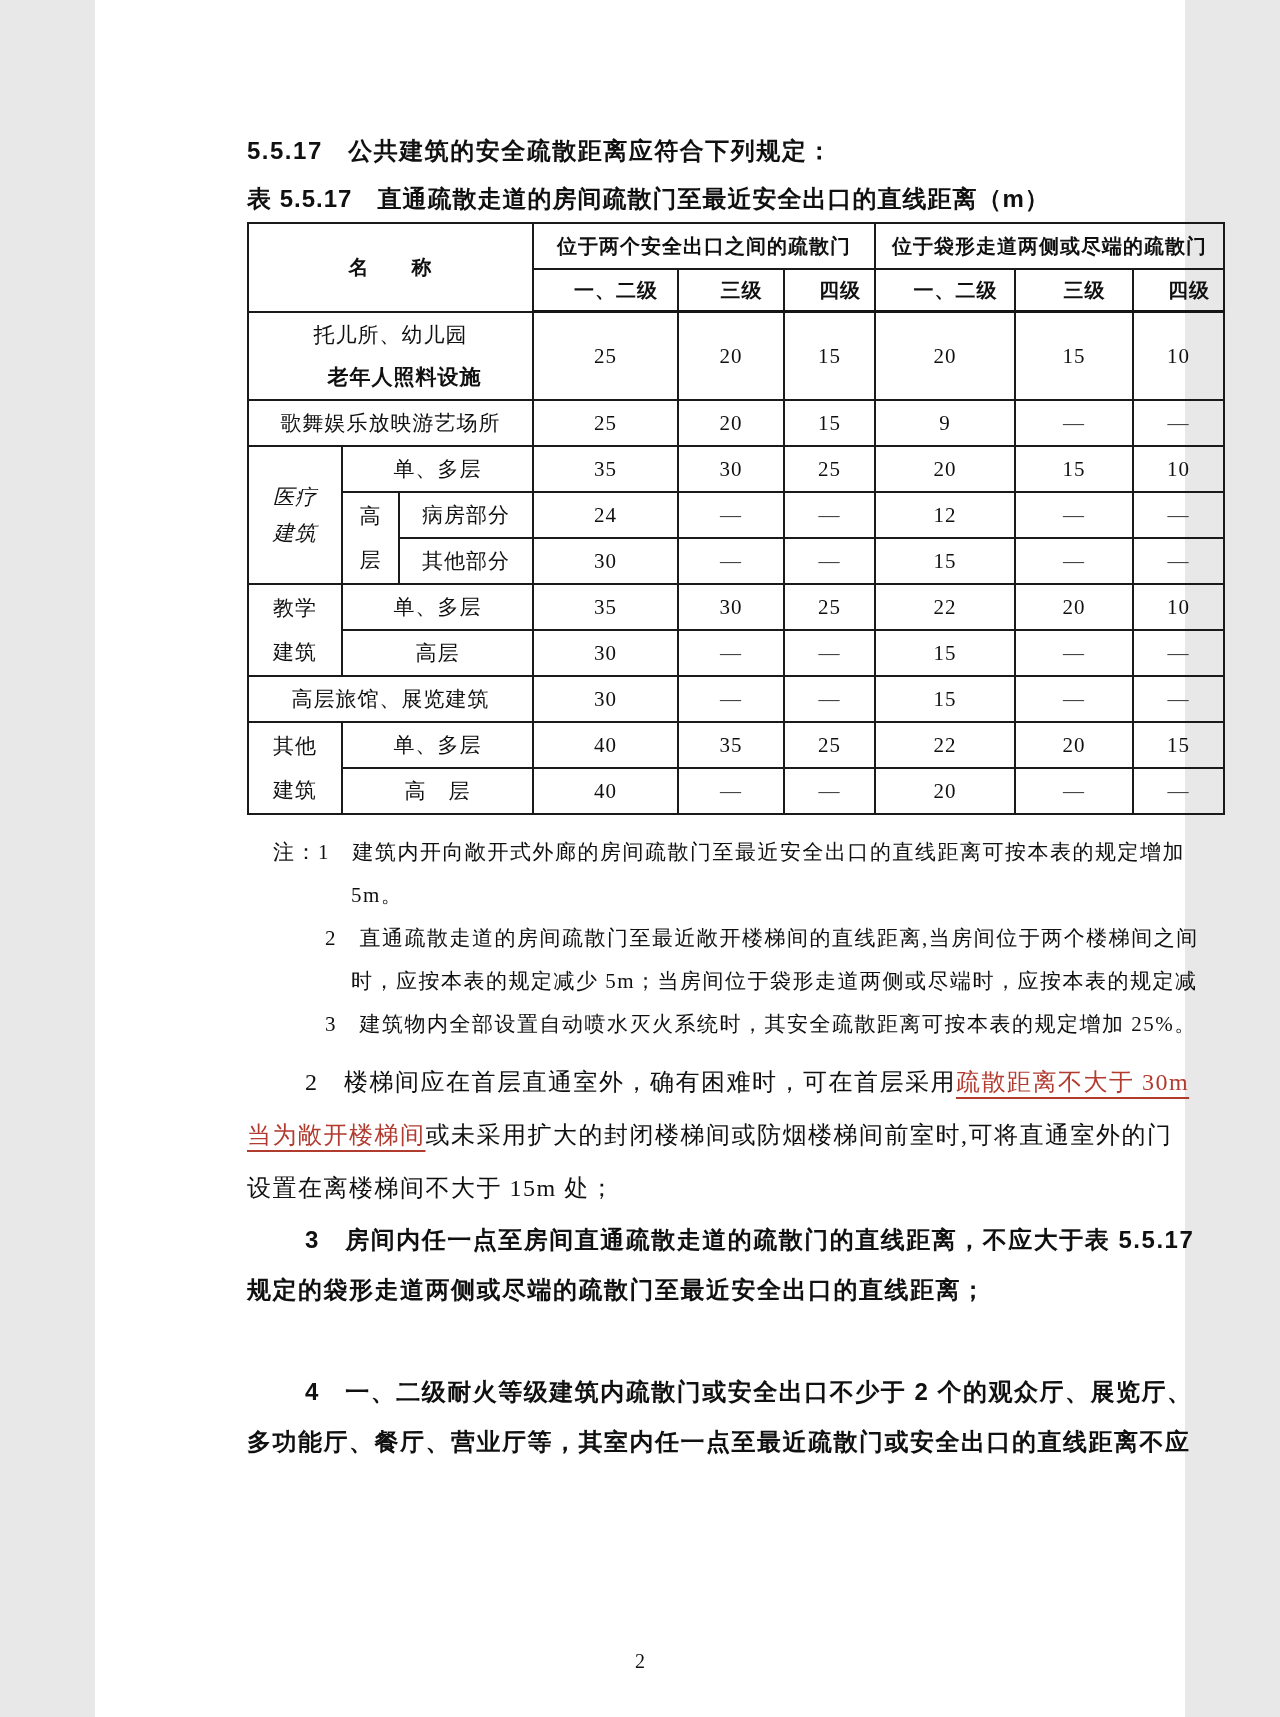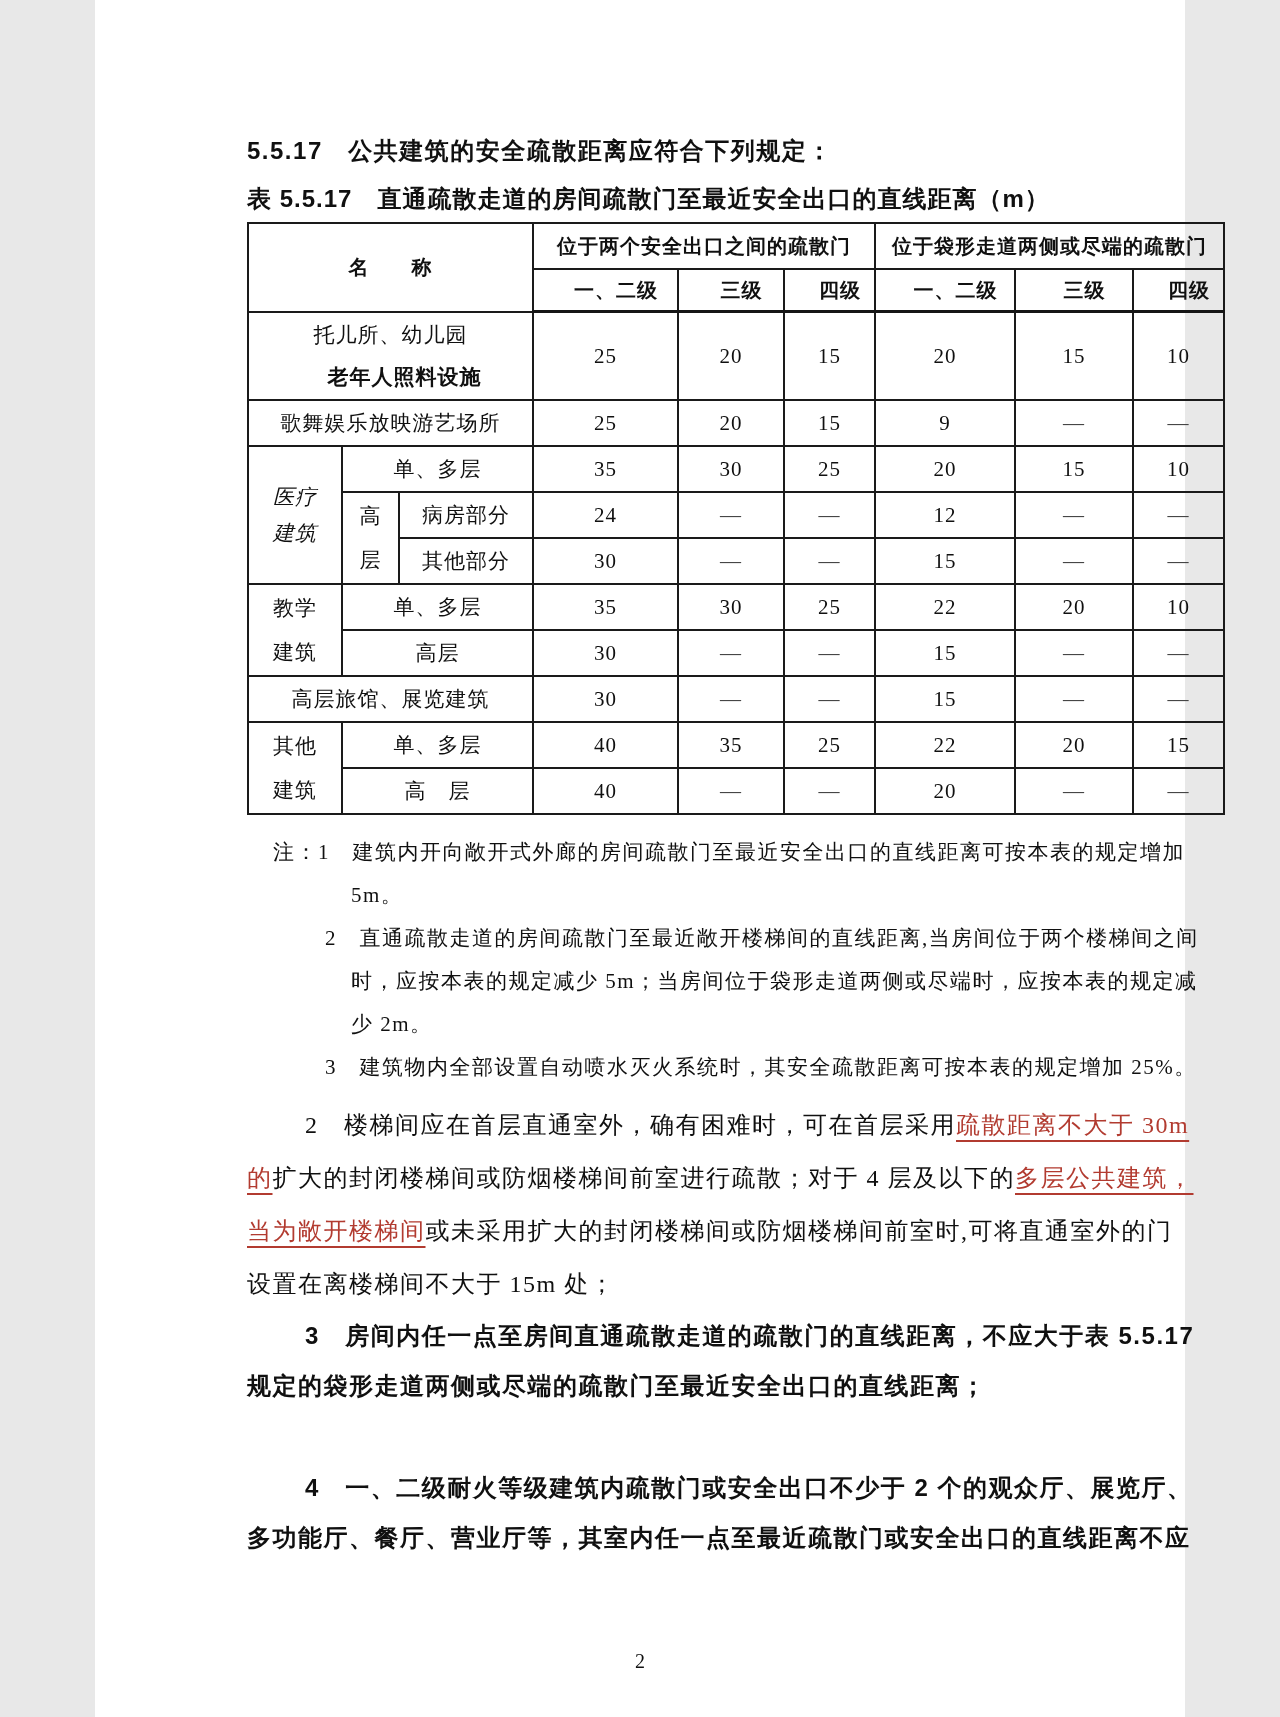--- a/index.html
+++ b/index.html
@@ -191,27 +191,25 @@
           <td class="dash">—</td>
         </tr>
       </tbody>
     </table>
 
     <div class="notes serif">
         <div class="n-first"><span>注：1　建筑内开向敞开式外廊的房间疏散门至最近安全出口的直线距离可按本表的规定增加</span></div>
         <div class="n-cont"><span>5m。</span></div>
         <div class="n-num"><span>2　直通疏散走道的房间疏散门至最近敞开楼梯间的直线距离,当房间位于两个楼梯间之间</span></div>
         <div class="n-cont"><span>时，应按本表的规定减少 5m；当房间位于袋形走道两侧或尽端时，应按本表的规定减</span></div>
-        <div class="n-cont"><span>少 2m。</span></div>
         <div class="n-num"><span>3　建筑物内全部设置自动喷水灭火系统时，其安全疏散距离可按本表的规定增加 25%。</span></div>
       </div>
 
     <div class="para serif p2">
         <div class="ind"><span>2　楼梯间应在首层直通室外，确有困难时，可在首层采用</span><span class="rev">疏散距离不大于 30m</span></div>
-        <div><span class="rev">的</span><span>扩大的封闭楼梯间或防烟楼梯间前室进行疏散；对于 4 层及以下的</span><span class="rev">多层公共建筑，</span></div>
         <div><span class="rev">当为敞开楼梯间</span><span>或未采用扩大的封闭楼梯间或防烟楼梯间前室时,可将直通室外的门</span></div>
         <div><span>设置在离楼梯间不大于 15m 处；</span></div>
       </div>
 
     <div class="para hei p3">
         <div class="ind"><span>3　房间内任一点至房间直通疏散走道的疏散门的直线距离，不应大于表 5.5.17</span></div>
         <div><span>规定的袋形走道两侧或尽端的疏散门至最近安全出口的直线距离；</span></div>
       </div>
 
     <div class="para hei p4">

